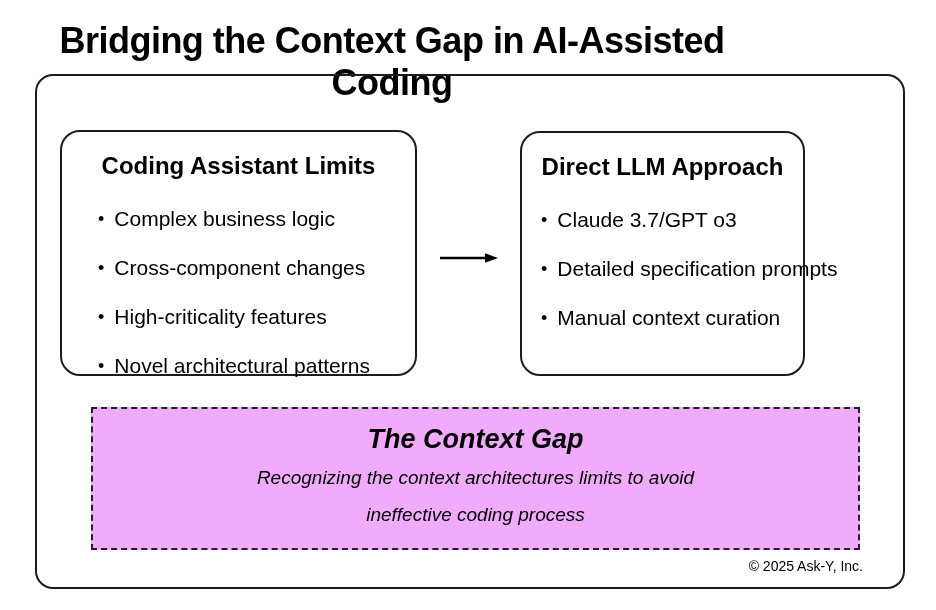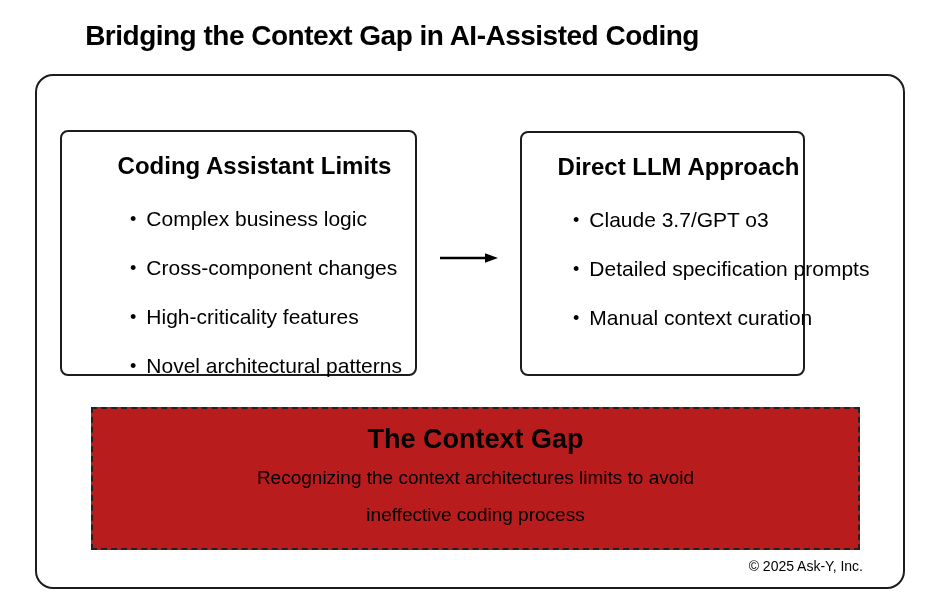--- a/index.html
+++ b/index.html
@@ -9,39 +9,38 @@
     font-family: "Liberation Sans", sans-serif;
     color: #000000;
     overflow: hidden;
   }
   .canvas { position: relative; width: 936px; height: 610px; }
 
   .main-title {
     position: absolute;
     top: 20px; left: 0; width: 784px;
     text-align: center;
-    font-size: 28px;
+    font-size: 36px;
     font-weight: bold;
     letter-spacing: -0.5px;
   }
 
   .outer-container {
     position: absolute;
     left: 35px; top: 74px;
     width: 870px; height: 515px;
     border: 2px solid #1c1c1c;
     border-radius: 18px;
   }
 
   .card {
     position: absolute;
     border: 2px solid #1c1c1c;
-    border-radius: 8px;
+    border-radius: 20px;
     background: #ffffff;
-    padding-left: 32px;
   }
   .card-left  { left: 23px;  top: 54px; width: 357px; height: 246px; }
   .card-right { left: 483px; top: 55px; width: 285px; height: 245px; }
 
   .card-title {
     text-align: center;
     font-size: 24px;
     font-weight: bold;
     padding-top: 20px;
   }
@@ -69,21 +68,22 @@
     position: absolute;
     left: 402px; top: 175px;
     width: 60px; height: 14px;
   }
 
   .gap-box {
     position: absolute;
     left: 54px; top: 331px;
     width: 769px; height: 143px;
     border: 2px dashed #222222;
-    background: #b91c1c;
+    background: #f0abfc;
+    font-style: italic;
   }
   .gap-title {
     text-align: center;
     font-size: 27px;
     font-weight: bold;
     padding-top: 15px;
   }
   .gap-desc {
     margin-top: 4px;
     text-align: center;

